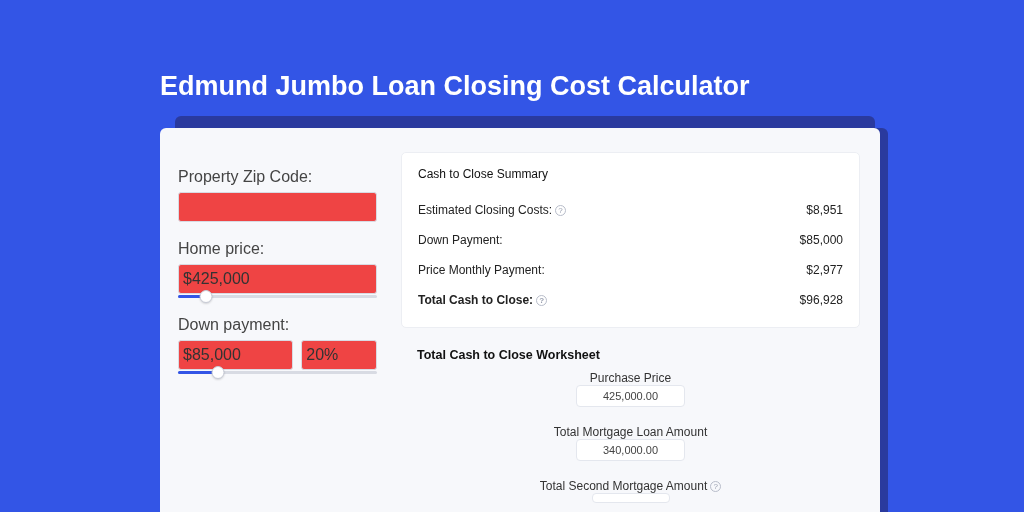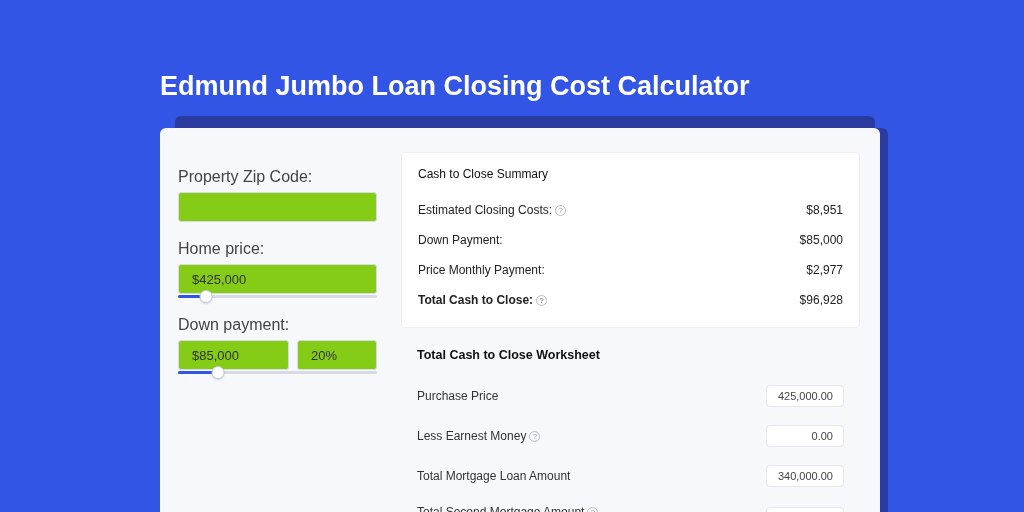--- a/index.html
+++ b/index.html
@@ -45,23 +45,23 @@
     font-size: 11px;
     color: #333;
   }
   .left .field { margin-bottom: 18px; }
   .left label { display: block; margin-bottom: 6px; font-size: 16px; color: #444; }
   .left input[type=text] {
     width: 100%;
     height: 30px;
     border: 1px solid #d8dbe3;
     border-radius: 3px;
-    background: #84cc16;
-    padding: 0 13px;
-    font-size: 13px;
+    background: #ef4444;
+    padding: 0 4px;
+    font-size: 16px;
     color: #333;
   }
   .slider-wrap { position: relative; margin-top: 1px; }
   .slider-track {
     height: 3px;
     background: #d8dbe3;
     border-radius: 2px;
     position: relative;
   }
   .slider-fill {
@@ -123,35 +123,35 @@
     justify-content: center;
     margin-left: 3px;
     vertical-align: middle;
   }
   .worksheet {
     padding: 4px 16px 0 16px;
   }
   .worksheet h3 {
     font-size: 12.5px;
     font-weight: 700;
-    margin-bottom: 14px;
   }
   .wrow {
     display: flex;
     justify-content: space-between;
     align-items: center;
     padding: 9px 0;
     font-size: 12px;
     color: #333;
+    flex-direction: column;
   }
   .chip {
     background: #fff;
     border: 1px solid #e4e7ee;
     border-radius: 4px;
-    padding: 4px 10px;
+    padding: 4px 26px;
     font-size: 11px;
     color: #444;
     min-width: 78px;
     text-align: right;
   }
 </style>
 </head>
 <body>
 
 <h1 class="page-title">Edmund Jumbo Loan Closing Cost Calculator</h1>
@@ -221,24 +221,20 @@
       </div>
 
       <div class="worksheet">
         <h3>Total Cash to Close Worksheet</h3>
         <div id="worksheet-rows">
             <div class="wrow">
               <span>Purchase Price</span>
               <span class="chip">425,000.00</span>
             </div>
             <div class="wrow">
-              <span>Less Earnest Money<span class="help">?</span></span>
-              <span class="chip">0.00</span>
-            </div>
-            <div class="wrow">
               <span>Total Mortgage Loan Amount</span>
               <span class="chip">340,000.00</span>
             </div>
             <div class="wrow">
               <span>Total Second Mortgage Amount<span class="help">?</span></span>
               <span class="chip"></span>
             </div>
           </div>
       </div>
 

